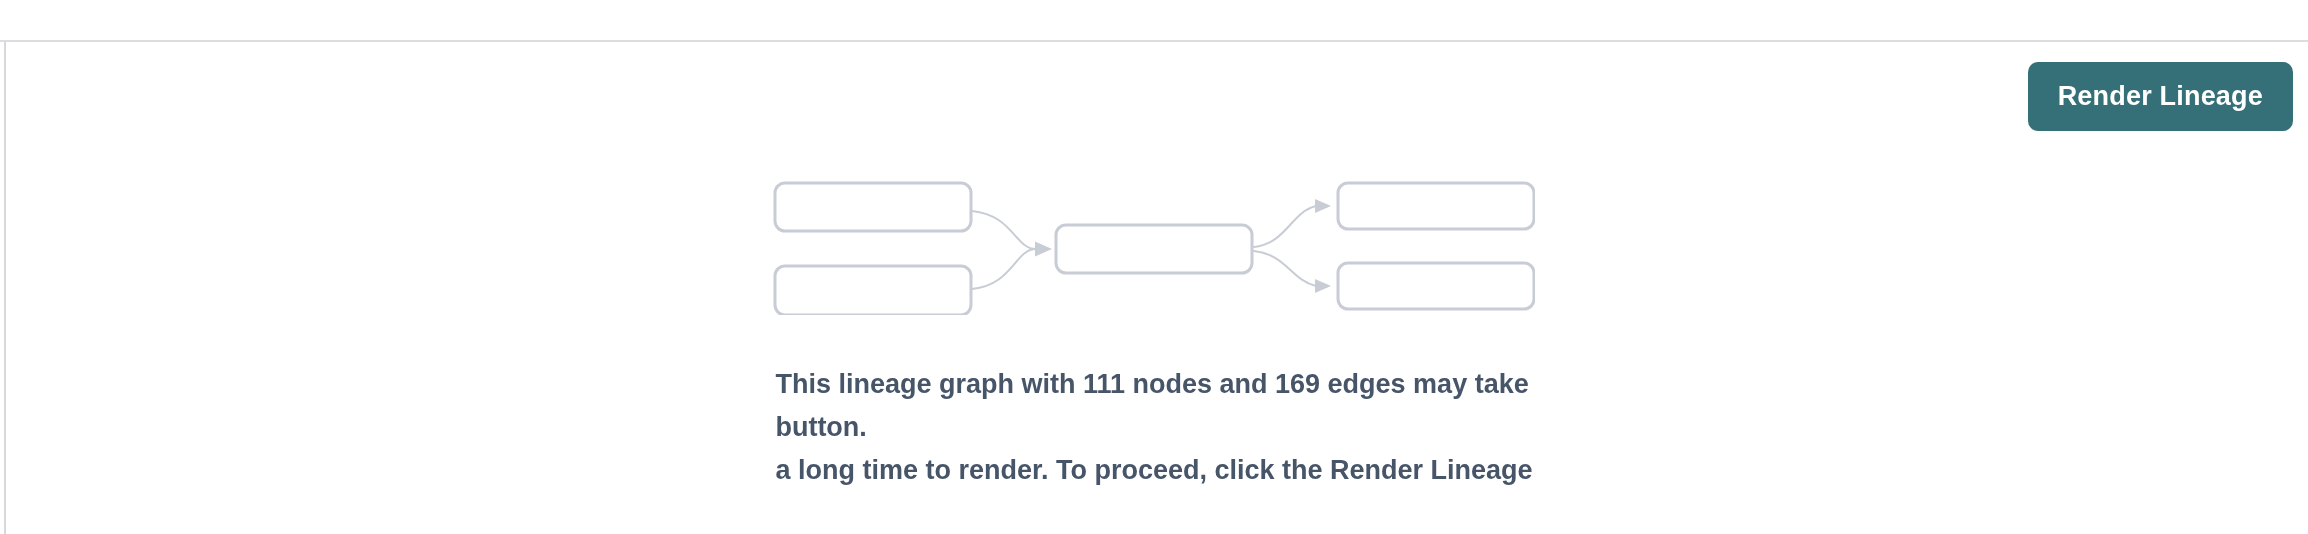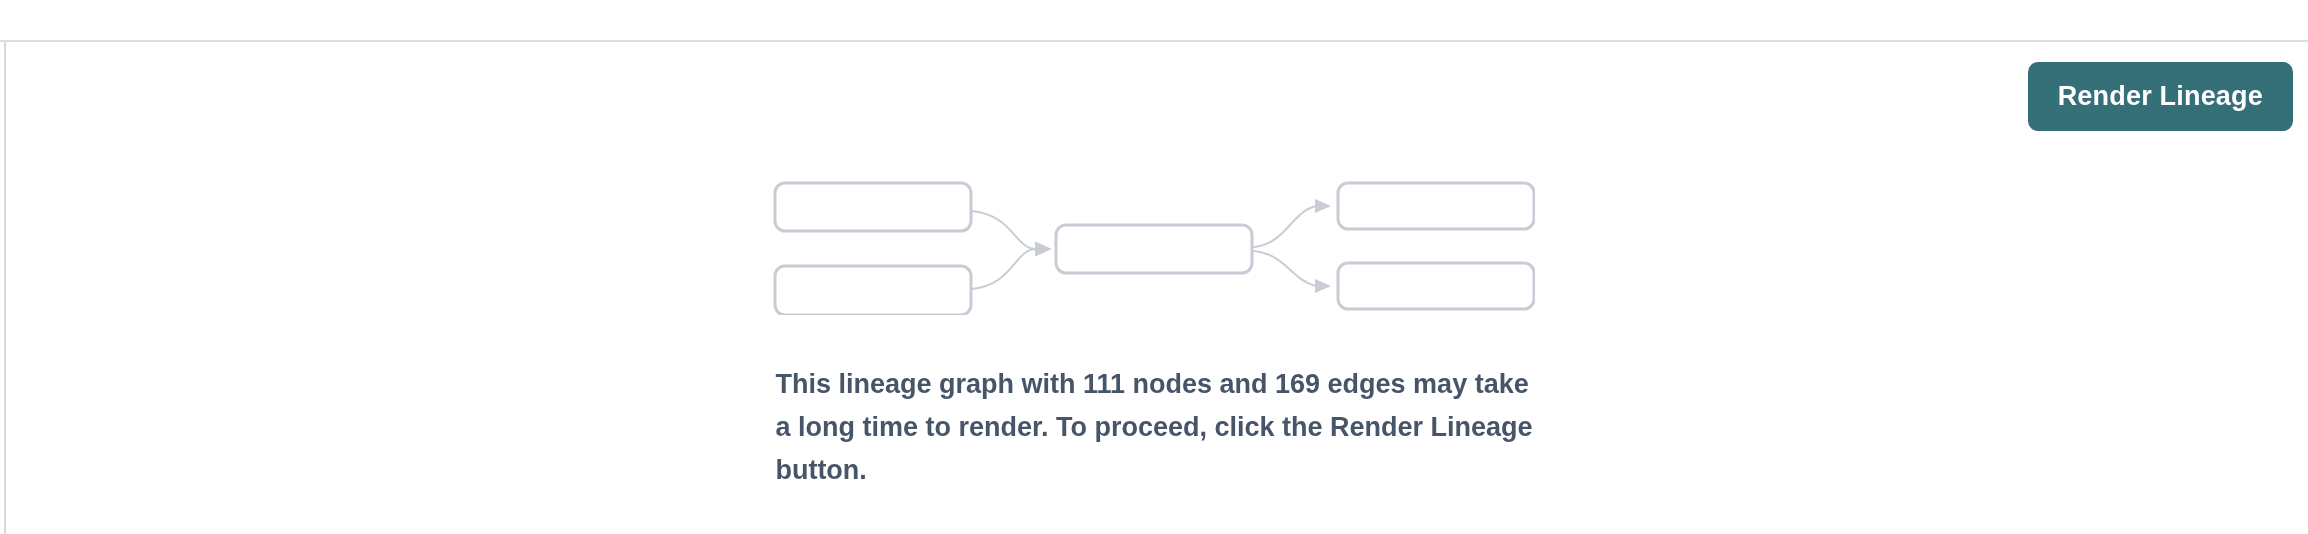--- a/index.html
+++ b/index.html
@@ -104,17 +104,17 @@
 
       <rect class="node" x="2" y="8" width="196" height="48" rx="10"></rect>
       <rect class="node" x="2" y="91" width="196" height="49" rx="10"></rect>
       <rect class="node" x="283" y="50" width="196" height="48" rx="10"></rect>
       <rect class="node" x="565" y="8" width="196" height="46" rx="10"></rect>
       <rect class="node" x="565" y="88" width="196" height="46" rx="10"></rect>
     </svg>
 
     <div class="msg">
       <div>This lineage graph with 111 nodes and 169 edges may take</div>
+      <div>button.</div>
       <div>a long time to render. To proceed, click the Render Lineage</div>
-      <div>button.</div>
     </div>
   </div>
 </div>
 
 </body></html>

